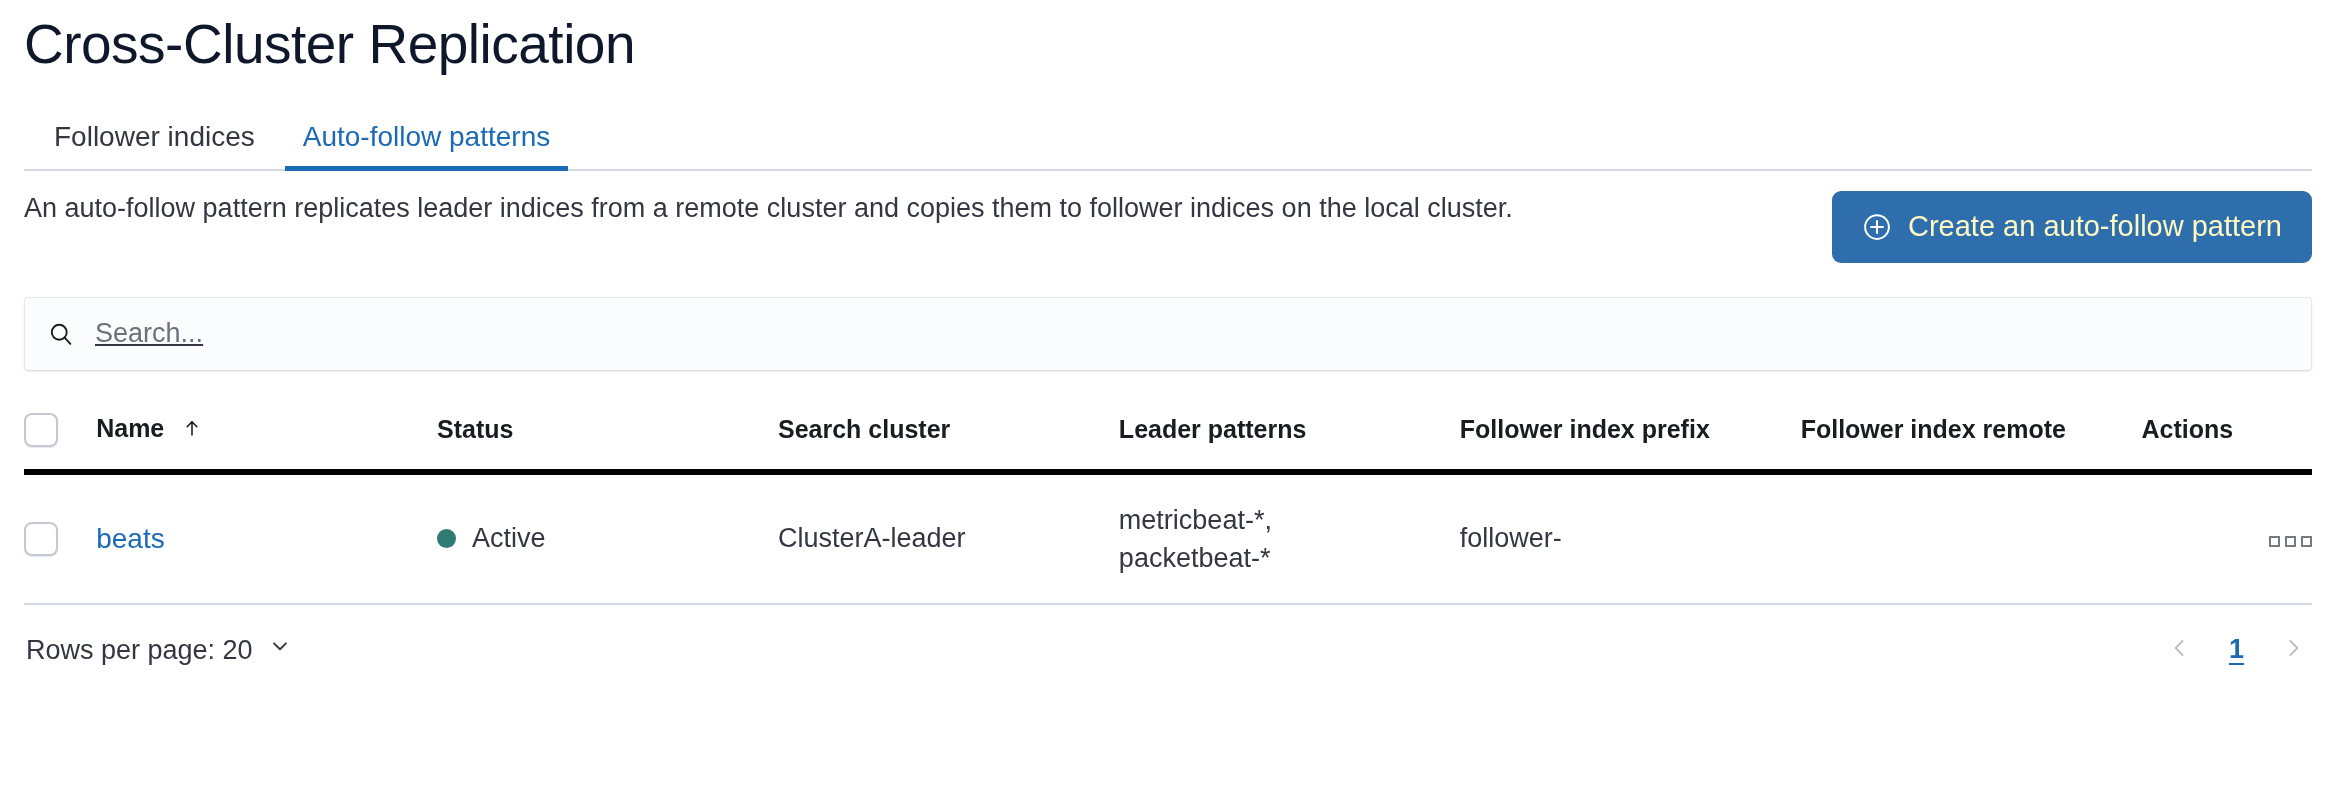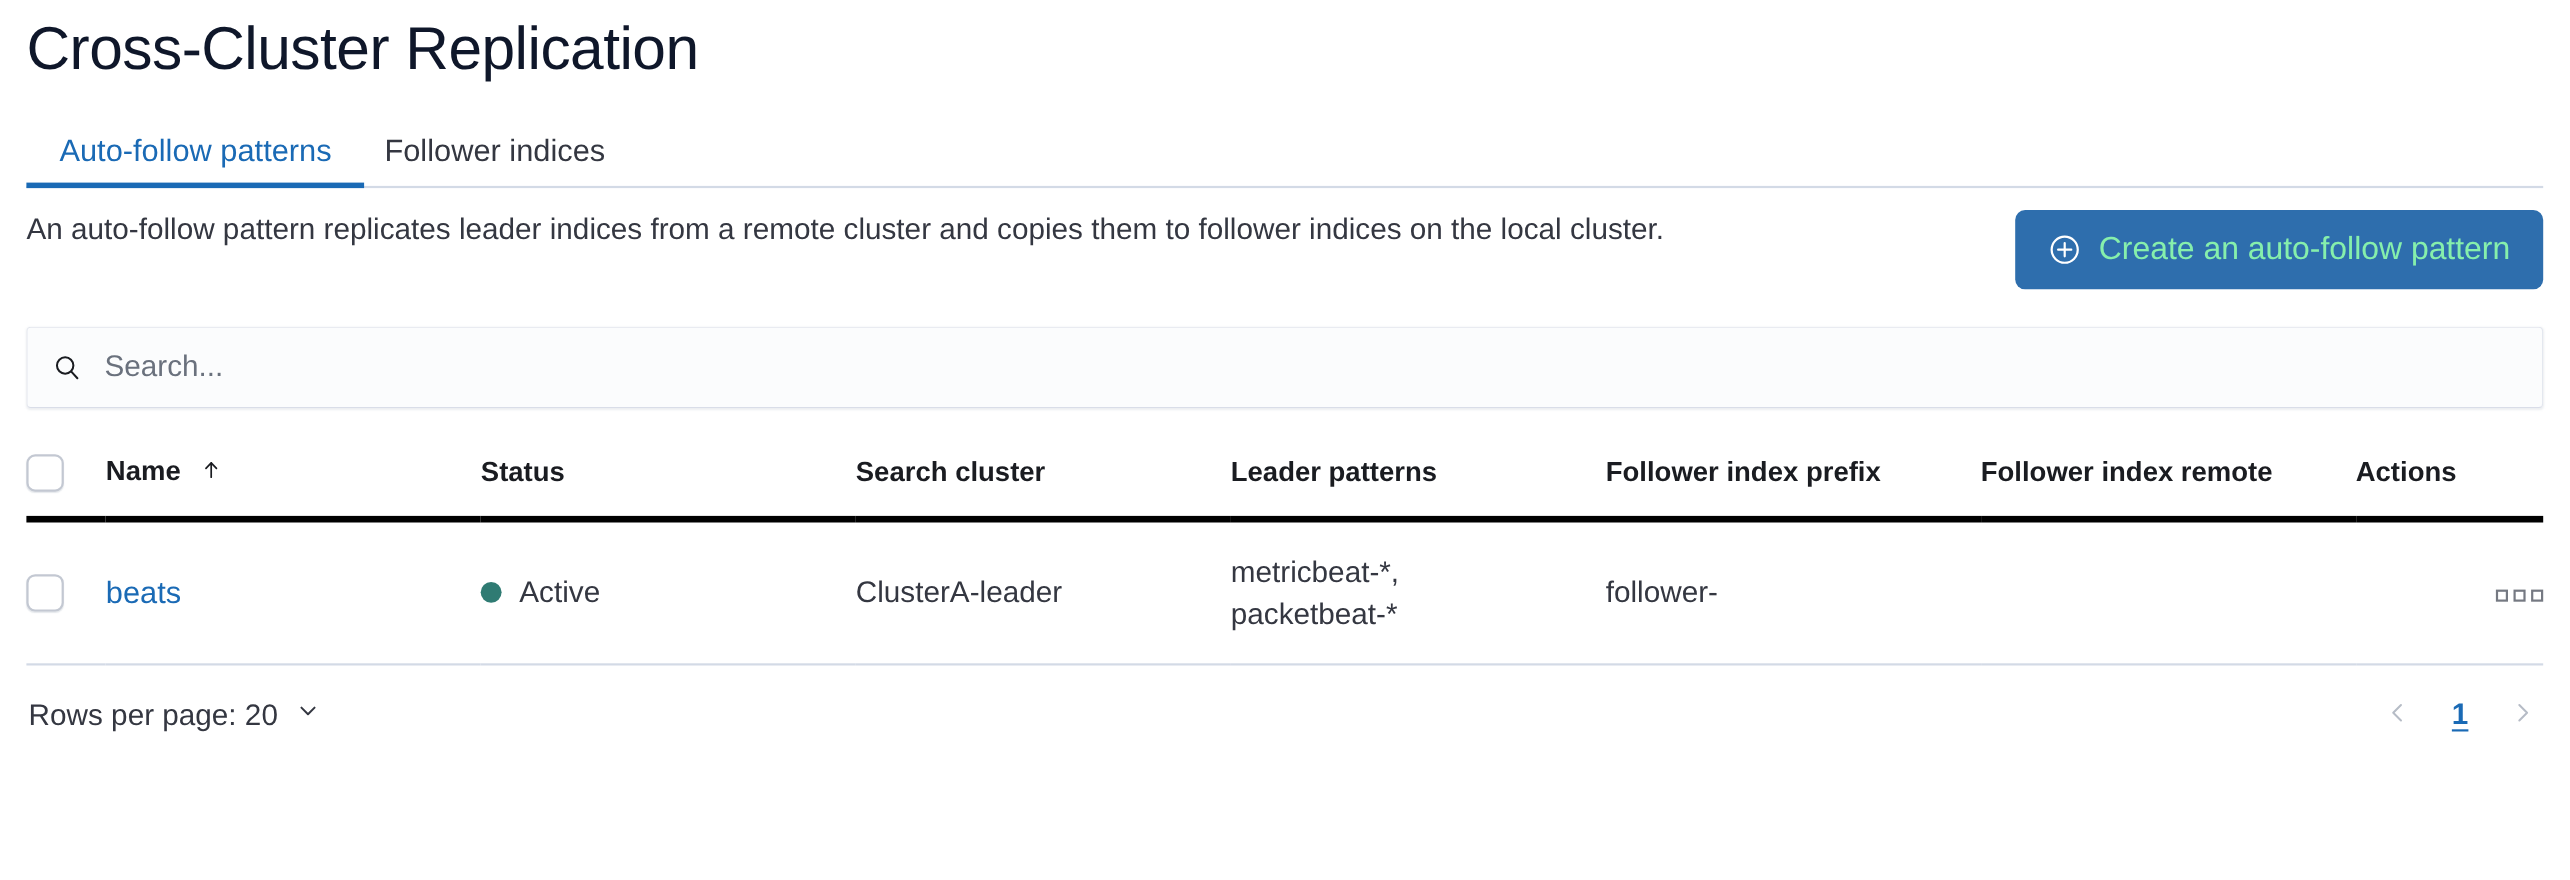--- a/index.html
+++ b/index.html
@@ -81,21 +81,21 @@
     color: #343741;
     max-width: 1730px;
     flex: 1 1 auto;
   }
   .create-btn {
     flex: 0 0 auto;
     display: inline-flex;
     align-items: center;
     gap: 16px;
     background: #2e6ead;
-    color: #86efac;
+    color: #fef9c3;
     border: none;
     border-radius: 9px;
     padding: 16px 30px;
     font-size: 29px;
     font-family: inherit;
     font-weight: 400;
     cursor: pointer;
     white-space: nowrap;
     height: 72px;
     margin-top: 2px;
@@ -115,20 +115,21 @@
     height: 74px;
     background: #fbfcfd;
     border: 1px solid #e3e6ee;
     border-bottom-color: #d9dde8;
     box-shadow: 0 1px 2px rgba(152,162,179,0.18);
     border-radius: 4px;
     display: flex;
     align-items: center;
     padding: 0 22px;
     gap: 18px;
+    text-decoration: underline;
   }
   .search-wrap .mag-icon {
     flex: 0 0 auto;
     display: inline-flex;
     width: 28px; height: 28px;
     color: #1a1c21;
   }
   .search-input {
     flex: 1 1 auto;
     border: none;
@@ -272,22 +273,22 @@
   }
 </style>
 </head>
 <body>
 
 <div class="page">
 
   <h1 class="page-title">Cross-Cluster Replication</h1>
 
   <div class="tabs">
+    <button class="tab">Follower indices</button>
     <button class="tab active">Auto-follow patterns</button>
-    <button class="tab">Follower indices</button>
   </div>
 
   <div class="desc-row">
     <div class="desc-text">An auto-follow pattern replicates leader indices from a remote cluster and copies them to follower indices on the local cluster.</div>
     <button class="create-btn">
       <span class="plus-icon">
         <svg width="30" height="30" viewBox="0 0 24 24" fill="none" aria-hidden="true">
           <circle cx="12" cy="12" r="9.5" stroke="#ffffff" stroke-width="1.6"></circle>
           <path d="M12 7.2v9.6M7.2 12h9.6" stroke="#ffffff" stroke-width="1.6" stroke-linecap="round"></path>
         </svg>

